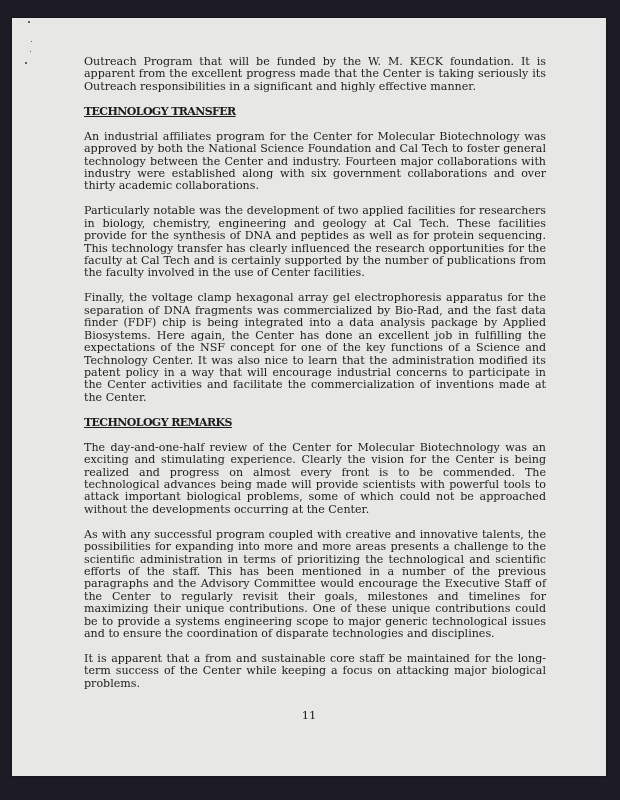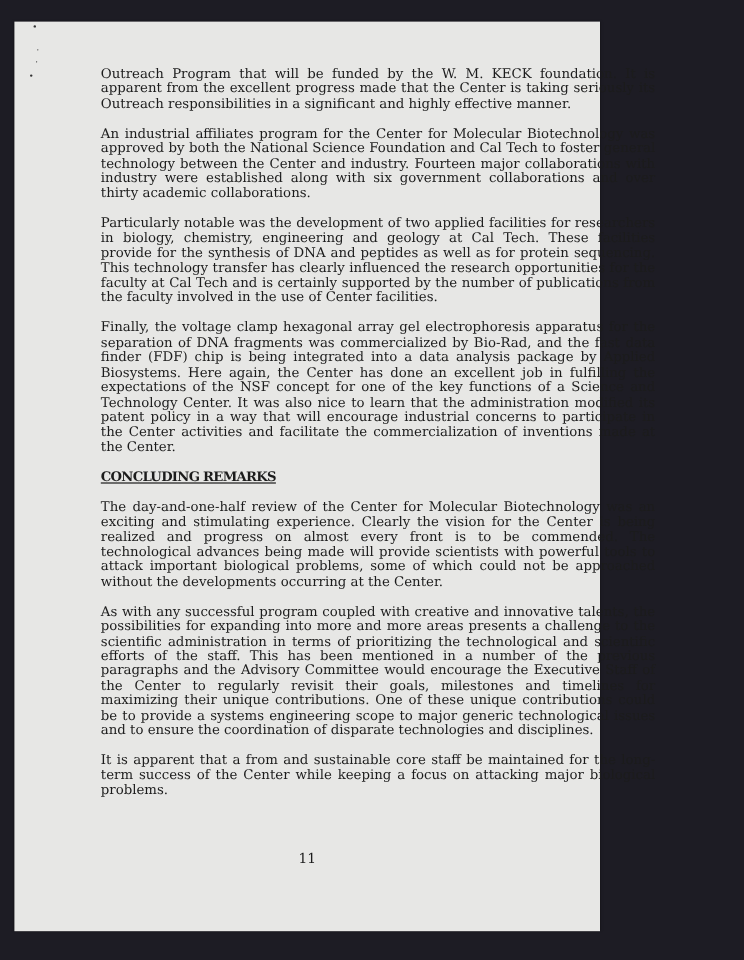--- a/index.html
+++ b/index.html
@@ -10,21 +10,21 @@
       width: 620px;
       height: 800px;
       background: #1d1c24;
       position: relative;
       overflow: hidden;
     }
     .page {
       position: absolute;
       left: 12px;
       top: 18px;
-      width: 488px;
+      width: 594px;
       height: 758px;
       background: #e7e7e5;
       box-shadow: 0 0 2px rgba(0,0,0,0.5);
     }
     .punch {
       position: absolute;
       width: 2px;
       height: 2px;
       background: #333;
       border-radius: 50%;
@@ -65,23 +65,24 @@
 <body>
 
 <div class="page">
   <span class="punch" style="left:16px;top:3px;"></span>
   <span class="punch" style="left:19px;top:23px;width:1px;height:1px;"></span>
   <span class="punch" style="left:18px;top:33px;width:1px;height:1px;"></span>
   <span class="punch" style="left:13px;top:44px;"></span>
 
   <div class="content">
     <p class="para">Outreach Program that will be funded by the W. M. KECK foundation.  It is apparent from the excellent progress made that the Center is taking seriously its Outreach responsibilities in a significant and highly effective manner.</p>
+    <p class="heading">TECHNOLOGY TRANSFER</p>
     <p class="para">An industrial affiliates program for the Center for Molecular Biotechnology was approved by both the National Science Foundation and Cal Tech to foster general technology between the Center and industry.  Fourteen major collaborations with industry were established along with six government collaborations and over thirty academic collaborations.</p>
     <p class="para">Particularly notable was the development of two applied facilities for researchers in biology, chemistry, engineering and geology at Cal Tech.  These facilities provide for the synthesis of DNA and peptides as well as for protein sequencing. This technology transfer has clearly influenced the research opportunities for the faculty at Cal Tech and is certainly supported by the number of publications from the faculty involved in the use of Center facilities.</p>
     <p class="para">Finally, the voltage clamp hexagonal array gel electrophoresis apparatus for the separation of DNA fragments was commercialized by Bio-Rad, and the fast data finder (FDF) chip is being integrated into a data analysis package by Applied Biosystems.  Here again, the Center has done an excellent job in fulfilling the expectations of the NSF concept for one of the key functions of a Science and Technology Center.  It was also nice to learn that the administration modified its patent policy in a way that will encourage industrial concerns to participate in the Center activities and facilitate the commercialization of inventions made at the Center.</p>
-    <p class="heading">CONCLUDING REMARKS</p>
+    <p class="heading">TECHNOLOGY REMARKS</p>
     <p class="para">The day-and-one-half review of the Center for Molecular Biotechnology was an exciting and stimulating experience.  Clearly the vision for the Center is being realized and progress on almost every front is to be commended.  The technological advances being made will provide scientists with powerful tools to attack important biological problems, some of which could not be approached without the developments occurring at the Center.</p>
     <p class="para">As with any successful program coupled with creative and innovative talents, the possibilities for expanding into more and more areas presents a challenge to the scientific administration in terms of prioritizing the technological and scientific efforts of the staff.  This has been mentioned in a number of the previous paragraphs and the Advisory Committee would encourage the Executive Staff of the Center to regularly revisit their goals, milestones and timelines for maximizing their unique contributions.  One of these unique contributions could be to provide a systems engineering scope to major generic technological issues and to ensure the coordination of disparate technologies and disciplines.</p>
     <p class="para">It is apparent that a from and sustainable core staff be maintained for the long-term success of the Center while keeping a focus on attacking major biological problems.</p>
   </div>
 
   <div class="page-number">11</div>
 </div>
 
 </body></html>

